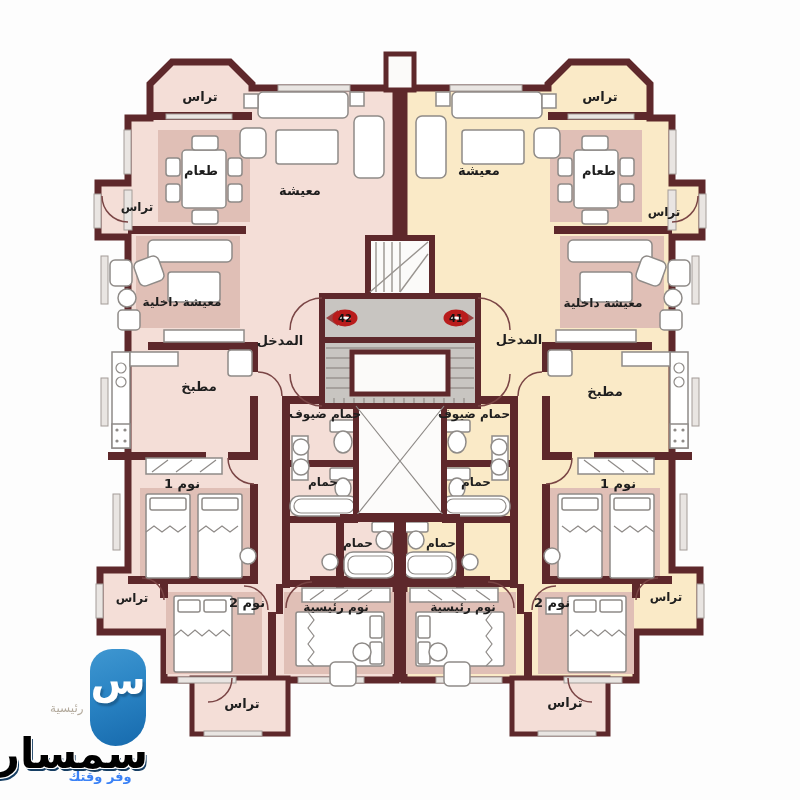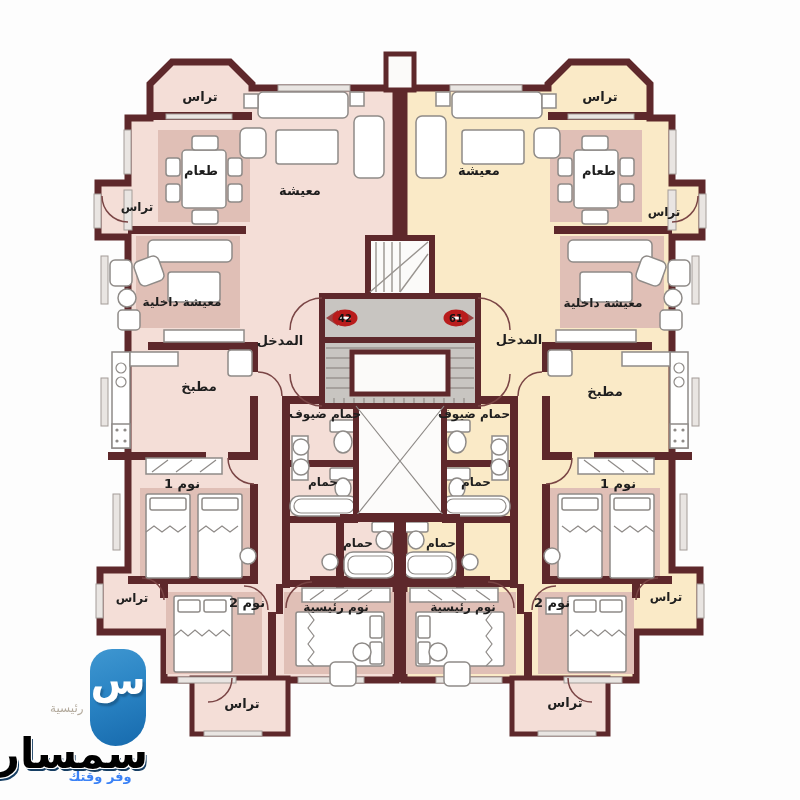--- a/index.html
+++ b/index.html
@@ -231,21 +231,21 @@
   <div class="lbl sm" style="left:474px;top:414px">حمام ضيوف</div>
   <div class="lbl sm" style="left:476px;top:482px">حمام</div>
   <div class="lbl" style="left:618px;top:483px">نوم 1</div>
   <div class="lbl sm" style="left:666px;top:597px">تراس</div>
   <div class="lbl" style="left:552px;top:602px">نوم 2</div>
   <div class="lbl sm" style="left:463px;top:607px">نوم رئيسية</div>
   <div class="lbl sm" style="left:441px;top:543px">حمام</div>
   <div class="lbl" style="left:565px;top:702px">تراس</div>
 
   <div class="badge" style="left:345px;top:318px">42</div>
-  <div class="badge" style="left:456px;top:318px">61</div>
+  <div class="badge" style="left:456px;top:318px">41</div>
 
   <div>
     <div class="trial">رئيسية</div>
     <div class="bubble">
       <span class="glyph">س</span>
     </div>
     <div class="brand">سمسارك</div>
     <div class="tagline">وفر وقتك</div>
   </div>
 

